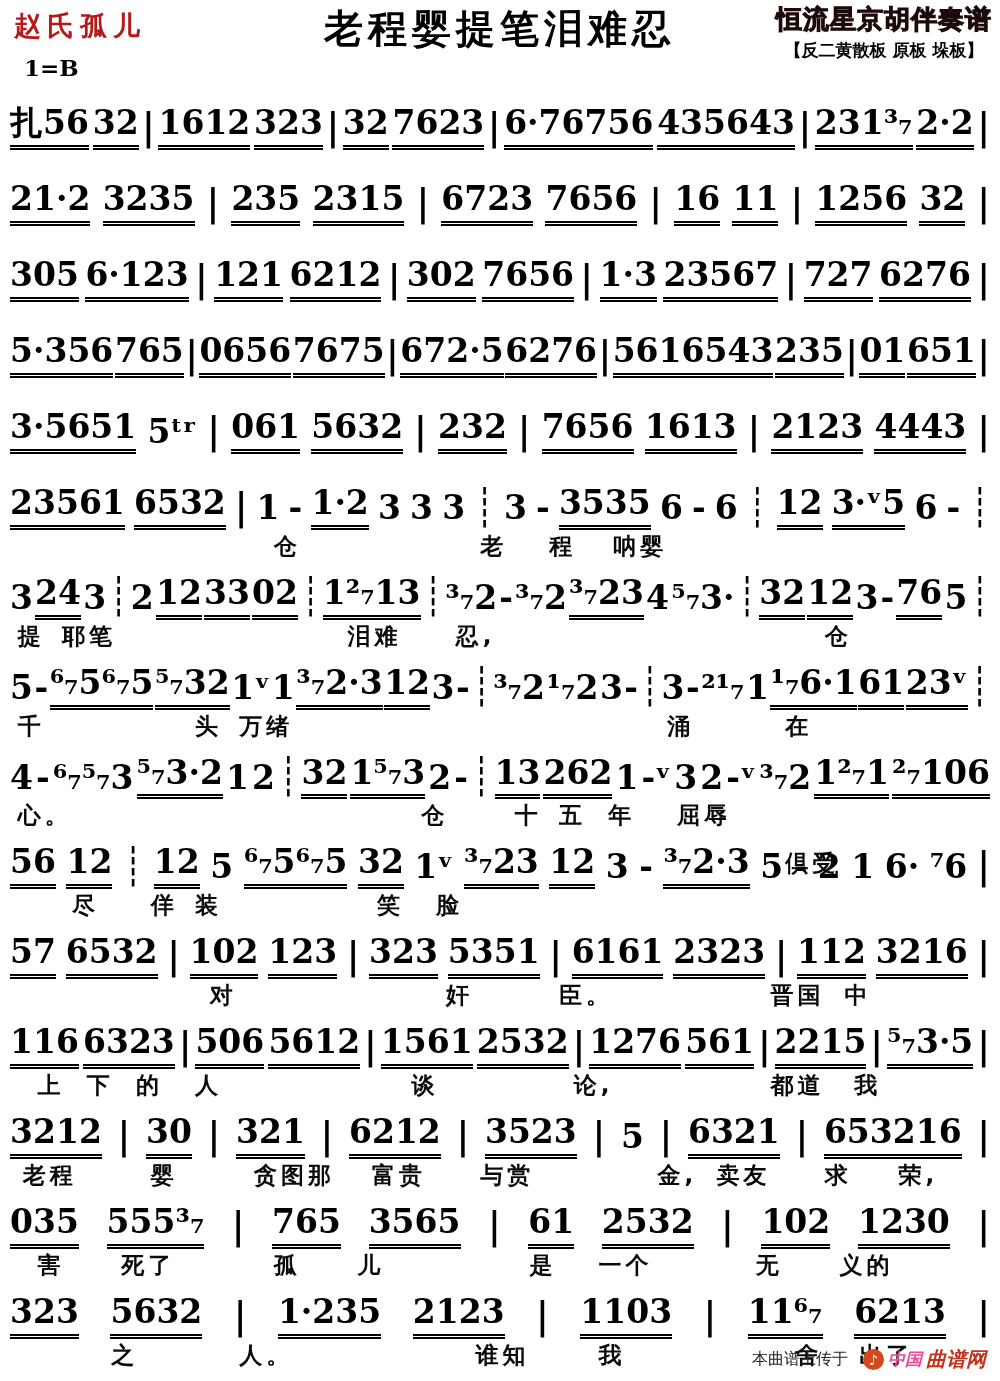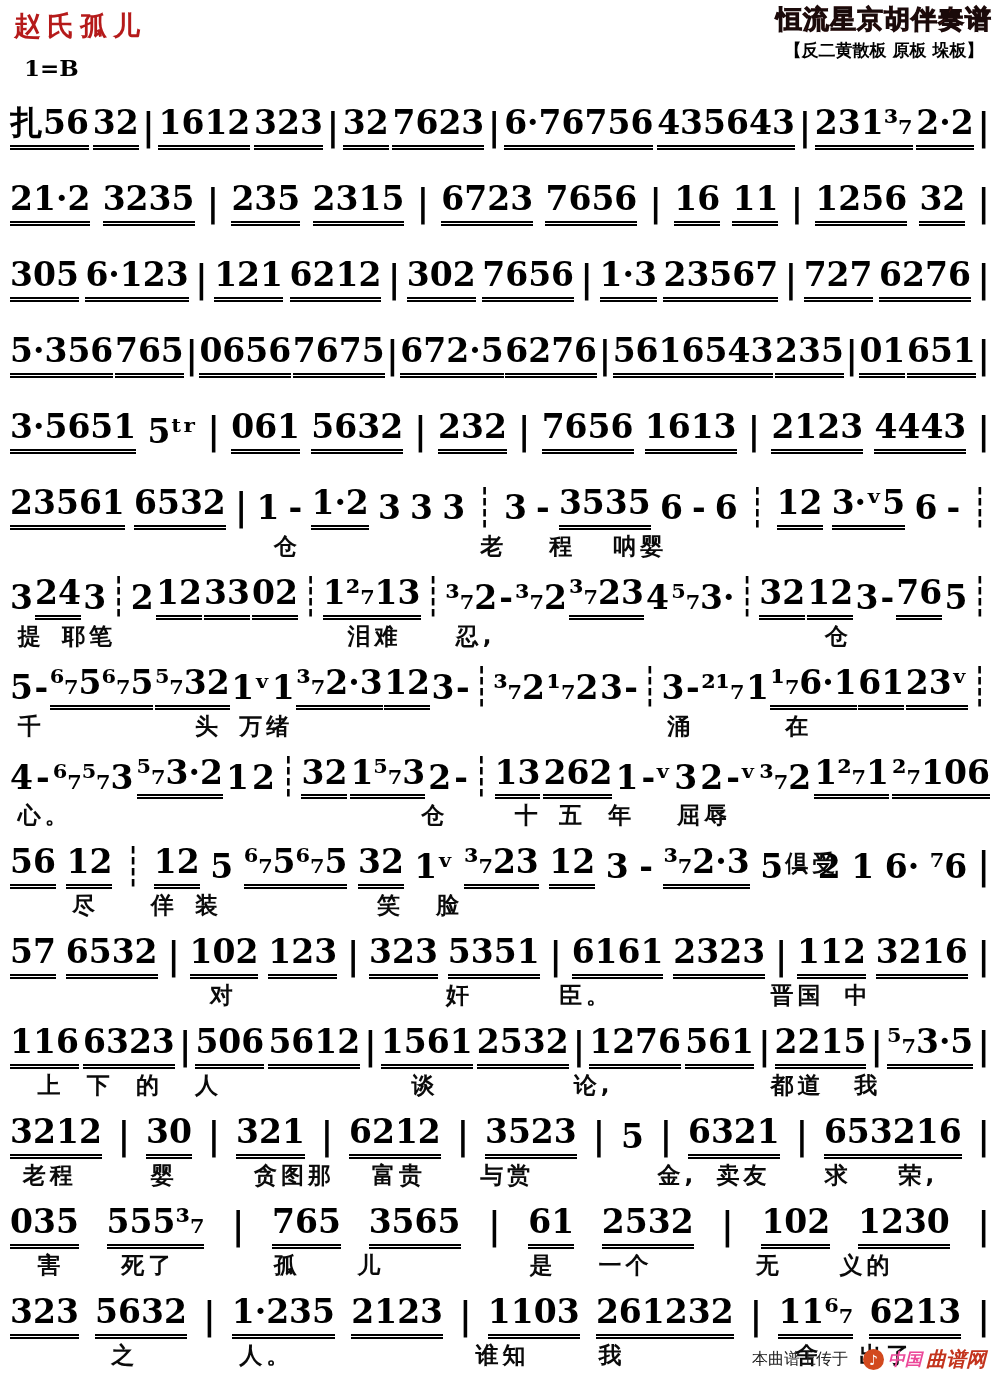--- a/index.html
+++ b/index.html
@@ -43,20 +43,21 @@
   .site-red{font-family:"DejaVu Sans",sans-serif;font-weight:bold;font-style:italic;
         font-size:20px;color:#c3341d;}
 </style>
 </head>
 <body>
 
 <div id="page">
 
   <div id="header">
     <div class="series-title">赵氏孤儿</div>
+    <div class="main-title">老程婴提笔泪难忍</div>
     <div class="right-block">
       <div class="right-title">恒流星京胡伴奏谱</div>
       <div class="right-subtitle">【反二黄散板 原板 垛板】</div>
     </div>
     <div class="key-sig">1=B</div>
   </div>
 
   <div id="score">
       <div class="line no-lyrics">
         <div class="note-line">
@@ -436,21 +437,20 @@
       </div>
       <div class="line">
         <div class="note-line">
           <span class="tok beamed">323</span>
           <span class="tok beamed">5632</span>
           <span class="tok bar">|</span>
           <span class="tok beamed">1·235</span>
           <span class="tok beamed">2123</span>
           <span class="tok bar">|</span>
           <span class="tok beamed">1103</span>
-          <span class="tok beamed">261232</span>
           <span class="tok bar">|</span>
           <span class="tok beamed">11⁶₇</span>
           <span class="tok beamed">6213</span>
           <span class="tok bar">|</span>
         </div>
         <div class="lyric-line">
           <span class="lyr" style="left: 10.5%;">之</span>
           <span class="lyr" style="left: 23.5%;">人。</span>
           <span class="lyr" style="left: 47.5%;">谁知</span>
           <span class="lyr" style="left: 60%;">我</span>

